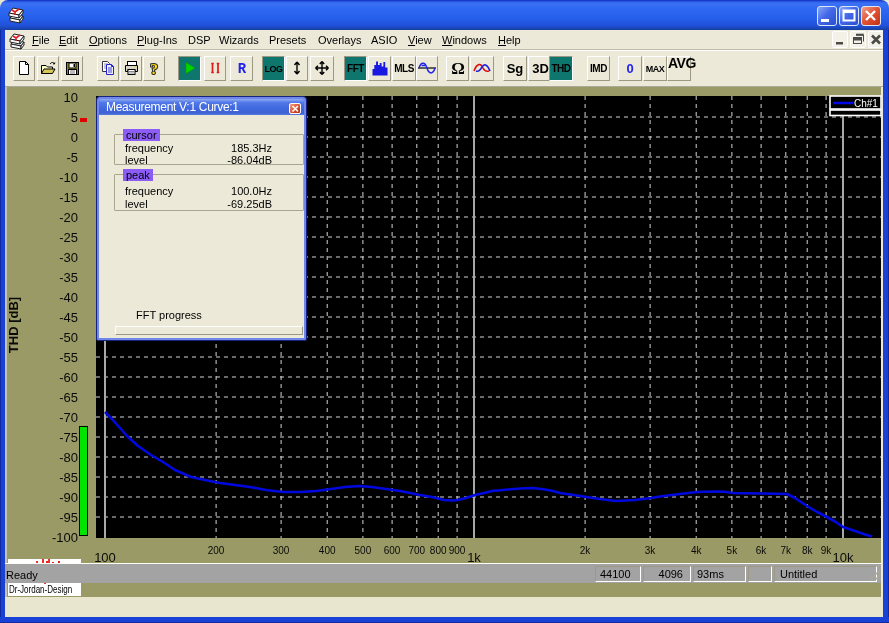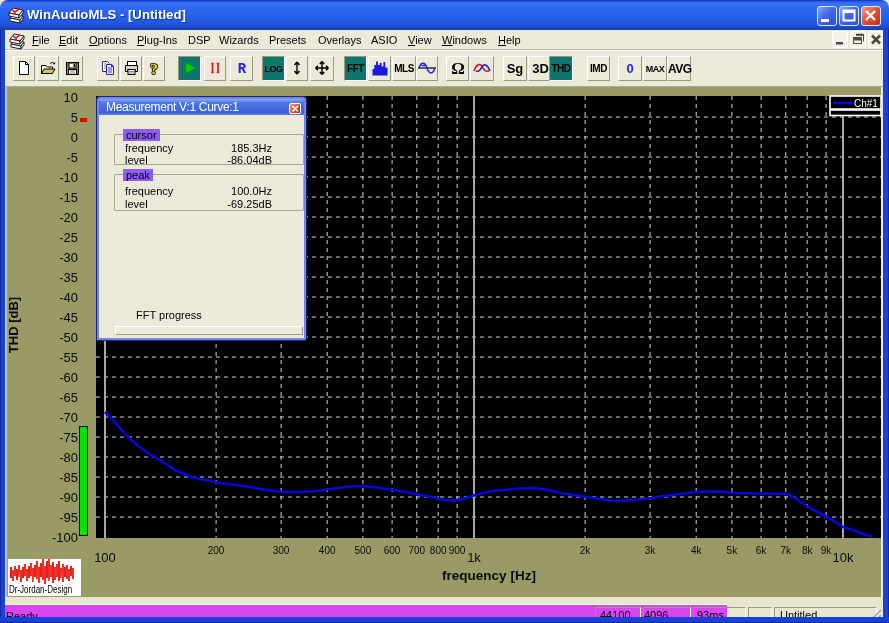--- a/index.html
+++ b/index.html
@@ -17,21 +17,21 @@
 .tb{position:absolute;top:5px;width:22px;height:25px;background:#ece9d8;
   border-top:1px solid #fff;border-left:1px solid #fff;border-right:1px solid #9c9884;border-bottom:1px solid #9c9884;
   text-align:center;color:#000;font-weight:bold}
 .tb.chk{background:#0f766e;border-top:1px solid #9c9884;border-left:1px solid #9c9884;border-right:1px solid #fff;border-bottom:1px solid #fff}
 .tb svg{display:block;margin:3px auto 0}
 #client{position:absolute;left:5px;top:87px;width:878px;height:510px;background:#9a9a66;border-left:2px solid #c8c4b4}
 #bleft{position:absolute;left:0;top:30px;width:5px;height:593px;background:#1941d6;border-left:1.2px solid #0f2b9e}
 #bright{position:absolute;left:883px;top:30px;width:6px;height:593px;background:#1941d6;border-right:1.2px solid #0f2b9e}
 #bbot{position:absolute;left:0;top:617px;width:889px;height:6px;background:#1941d6;border-bottom:1.5px solid #0f2b9e}
 #rlight{position:absolute;left:881px;top:87px;width:2px;height:510px;background:#ece9d8}
-#statusbar{position:absolute;left:1px;top:604px;width:726px;height:20px;background:#d946ef;font-size:11px;color:#000;border-top:1px solid #fdfdf8}
+#statusbar{position:absolute;left:1px;top:563px;width:882px;height:20px;background:#a3a3a3;font-size:11px;color:#000;border-top:1px solid #fdfdf8}
 .sfield{position:absolute;top:2px;height:16px;border:1px solid;border-color:#9c9884 #fff #fff #9c9884;font-size:11px;padding-top:1px}
 #dlg{position:absolute;left:96px;top:96px;width:211px;height:245px;background:#7087e8;border:1px solid #16247e;border-radius:4px 4px 2px 2px}
 #dlgtitle{position:absolute;left:2px;top:2px;right:2px;height:16px;border-radius:3px 3px 0 0;
   background:linear-gradient(180deg,#90acf2 0%,#5078e8 22%,#4068de 60%,#3e62d4 85%,#5578e0 100%);
   color:#fff;font-weight:normal;font-size:12px;padding:1px 0 0 7px;letter-spacing:-0.3px}
 #dlgclose{position:absolute;left:192px;top:6px;width:12px;height:11px;border-radius:2px;border:1px solid #fff;
   background:linear-gradient(135deg,#f0a088,#d94a28 60%,#b52808);line-height:0}
 #dlgclose svg{display:block}
 #dlgbody{position:absolute;left:2px;top:18px;right:2px;bottom:2px;background:#ece9d8;font-size:11px;color:#000}
 .grp{position:absolute;left:15px;width:190px;border:1px solid #a8a590;border-radius:1px}
@@ -46,21 +46,20 @@
     <g stroke="#222" stroke-width="1" fill="#f8f8f8">
       <path d="M3 13 L13 15 L16 11 L6 9 Z"></path>
       <path d="M3 13 L3 16 L13 18 L13 15 Z"></path>
       <path d="M13 15 L13 18 L16 14 L16 11 Z"></path>
       <path d="M2 8 L12 10 L16 5 L6 3 Z" fill="#fdfdfd"></path>
       <path d="M2 8 L2 11 L12 13 L12 10 Z"></path>
       <path d="M12 10 L12 13 L16 8 L16 5 Z"></path>
     </g>
     <path d="M5 5 L8 7 L12 4 M8 7 L8 10" stroke="#e02020" stroke-width="1.6" fill="none"></path>
   </svg>
-  <div class="ttext">WinAudioMLS - [Untitled]</div>
   <div class="capbtn min"><svg width="18" height="18">
           <rect x="3" y="12" width="8" height="3" fill="#fff"></rect>
         </svg></div>
   <div class="capbtn max"><svg width="18" height="18">
           <rect x="3.5" y="3.5" width="11" height="10" fill="none" stroke="#fff" stroke-width="2"></rect>
           <rect x="3.5" y="3" width="11" height="3" fill="#fff"></rect>
         </svg></div>
   <div class="capbtn cls"><svg width="18" height="18">
           <path d="M4 4 L13 13 M13 4 L4 13" stroke="#fff" stroke-width="2.4"></path>
         </svg></div>
@@ -221,21 +220,21 @@
       <div class="tb" style="left:586px;width:23px">
         <span style="display:block;margin-top:6px;font-size:10px;font-weight:bold;color:#000;letter-spacing:-0.5px;line-height:12px">IMD</span>
       </div>
       <div class="tb" style="left:617px;width:24px">
         <span style="display:block;margin-top:6px;font-size:13px;font-weight:bold;color:#2222ee;letter-spacing:0px;line-height:12px">0</span>
       </div>
       <div class="tb" style="left:642px;width:24px">
         <span style="display:block;margin-top:6px;font-size:9px;font-weight:bold;color:#000;letter-spacing:-0.5px;line-height:12px">MAX</span>
       </div>
       <div class="tb" style="left:666px;width:24px">
-        <span style="display:block;margin-top:6px;font-size:12px;font-weight:bold;color:#000;letter-spacing:-0.5px;line-height:12px">AVG</span>
+        <span style="display:block;margin-top:0;font-size:14px;font-weight:bold;color:#000;letter-spacing:-0.5px;line-height:12px">AVG</span>
       </div>
     </div>
 <div id="client"></div>
 <svg width="889" height="510" viewBox="0 87 889 510" style="position:absolute;left:0;top:87px">
 <rect x="96" y="96" width="785" height="442" fill="#000000"></rect>
 <path d="M96 117H881 M96 137H881 M96 157H881 M96 177H881 M96 197H881 M96 217H881 M96 237H881 M96 257H881 M96 277H881 M96 297H881 M96 317H881 M96 337H881 M96 357H881 M96 377H881 M96 397H881 M96 417H881 M96 437H881 M96 457H881 M96 477H881 M96 497H881 M96 517H881" stroke="#d4d4d4" stroke-width="1" stroke-dasharray="4 4" fill="none"></path>
 <path d="M216.1 96V538 M281.1 96V538 M327.2 96V538 M362.9 96V538 M392.1 96V538 M416.8 96V538 M438.2 96V538 M457.1 96V538 M585.1 96V538 M650.1 96V538 M696.2 96V538 M731.9 96V538 M761.1 96V538 M785.8 96V538 M807.2 96V538 M826.1 96V538" stroke="#d4d4d4" stroke-width="1" stroke-dasharray="4 4" fill="none"></path>
 <line x1="105.0" y1="96" x2="105.0" y2="538" stroke="#a8a8a8" stroke-width="2"></line>
 <line x1="474.0" y1="96" x2="474.0" y2="538" stroke="#a8a8a8" stroke-width="2"></line>
 <line x1="843.0" y1="96" x2="843.0" y2="538" stroke="#a8a8a8" stroke-width="2"></line>
@@ -350,21 +349,21 @@
       <div class="row" style="top:10px">frequency<span class="val">100.0Hz</span></div>
       <div class="row" style="top:23px">level<span class="val">-69.25dB</span></div>
     </div>
     <div style="position:absolute;left:37px;top:194px">FFT progress</div>
     <div style="position:absolute;left:16px;top:211px;width:188px;height:9px;background:#ece9d8;border:1px solid;border-color:#fff #9c9884 #9c9884 #fff"></div>
   </div>
 </div>
 <div id="statusbar">
   <span style="position:absolute;left:5px;top:5px">Ready</span>
   <div class="sfield" style="left:594px;width:46px;padding-left:4px">44100</div>
-  <div class="sfield" style="left:642px;width:48px;padding-right:7px">4096</div>
+  <div class="sfield" style="left:642px;width:48px;text-align:right;padding-right:7px">4096</div>
   <div class="sfield" style="left:692px;width:53px;padding-left:3px">93ms</div>
   <div class="sfield" style="left:747px;width:24px"></div>
   <div class="sfield" style="left:773px;width:103px;padding-left:5px">Untitled</div>
   <svg style="position:absolute;left:866px;top:2px" width="16" height="15">
         <path d="M14 3 L3 14 M14 8 L8 14 M14 13 L13 14" stroke="#aca899" stroke-width="1.5"></path>
       </svg>
 </div>
 <div id="bleft"></div>
     <div id="bright"></div>
     <div id="bbot"></div>

